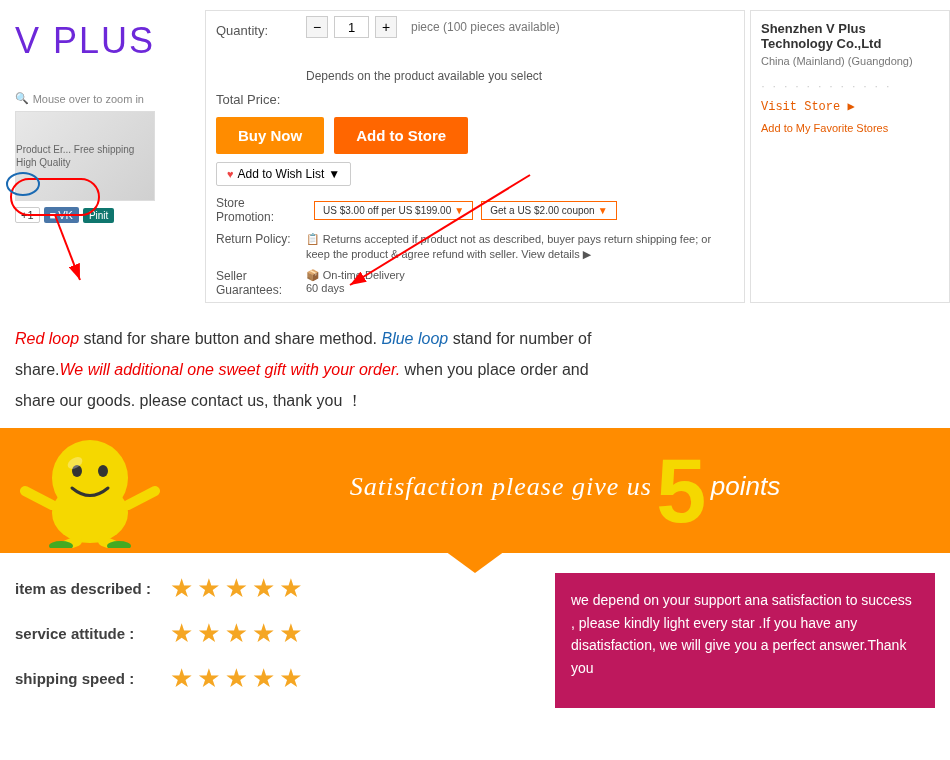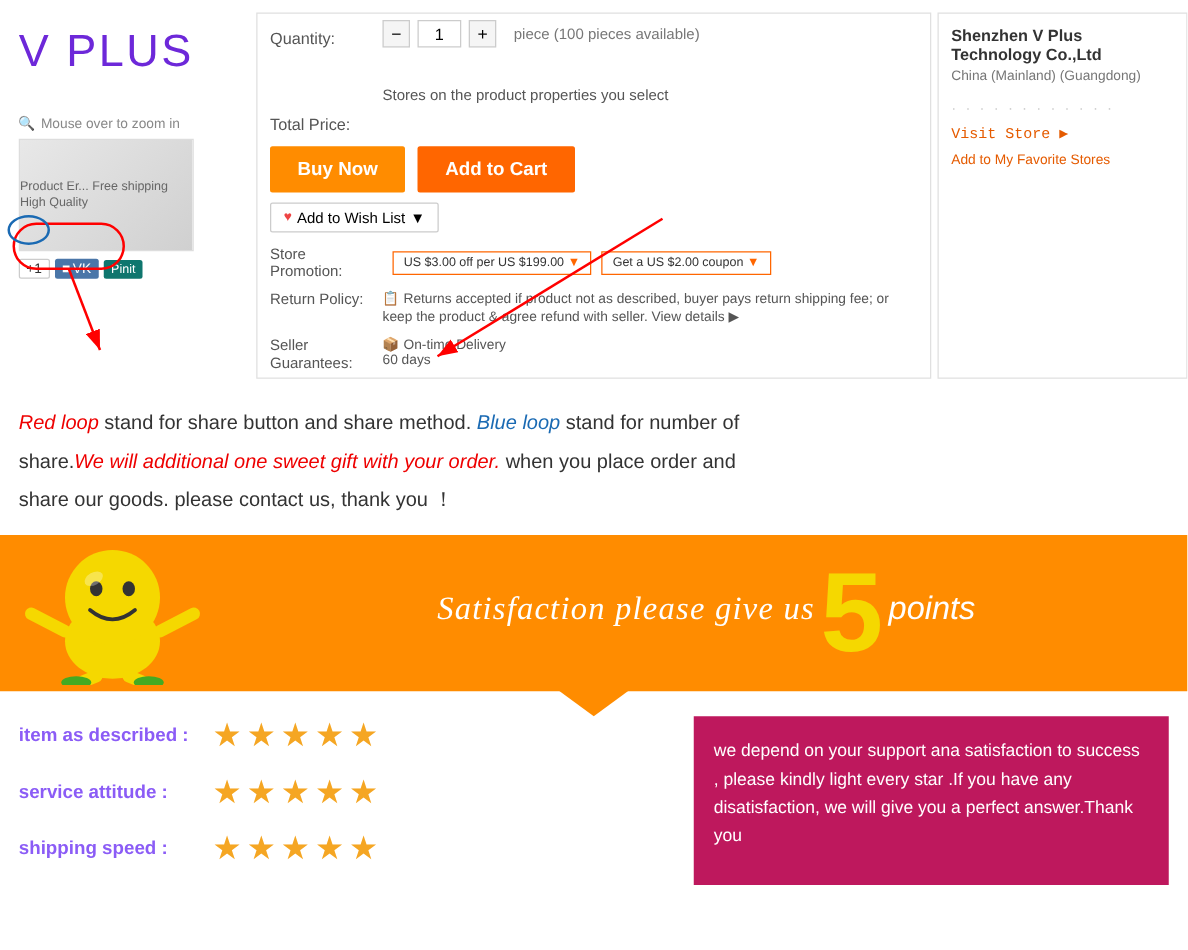--- a/index.html
+++ b/index.html
@@ -375,21 +375,21 @@
       flex: 1;
     }
     .review-item {
       display: flex;
       align-items: center;
       margin-bottom: 14px;
     }
     .review-item-label {
       font-size: 15px;
       font-weight: bold;
-      color: #8b5cf6;
+      color: #404040;
       width: 155px;
     }
     .stars {
       display: flex;
       gap: 4px;
     }
     .star {
       font-size: 26px;
       color: #f5a623;
     }
@@ -479,26 +479,26 @@
       <div class="qty-control">
         <button class="qty-btn">−</button>
         <input class="qty-input" type="text" value="1" style="">
         <button class="qty-btn">+</button>
         <span class="qty-info">piece (100 pieces available)</span>
       </div>
     </div>
 
     <div class="price-row">
       <div class="price-label">Total Price:</div>
-      <div class="price-text">Stores on the product properties you select</div>
+      <div class="price-text">Depends on the product available you select</div>
     </div>
 
     <div class="action-buttons">
       <button class="btn-buy-now">Buy Now</button>
-      <button class="btn-add-cart">Add to Cart</button>
+      <button class="btn-add-cart">Add to Store</button>
     </div>
 
     <div class="wishlist-row">
       <button class="wishlist-btn">
         <span class="heart">♥</span>
         <span>Add to Wish List</span>
         <span>▼</span>
       </button>
     </div>
 

